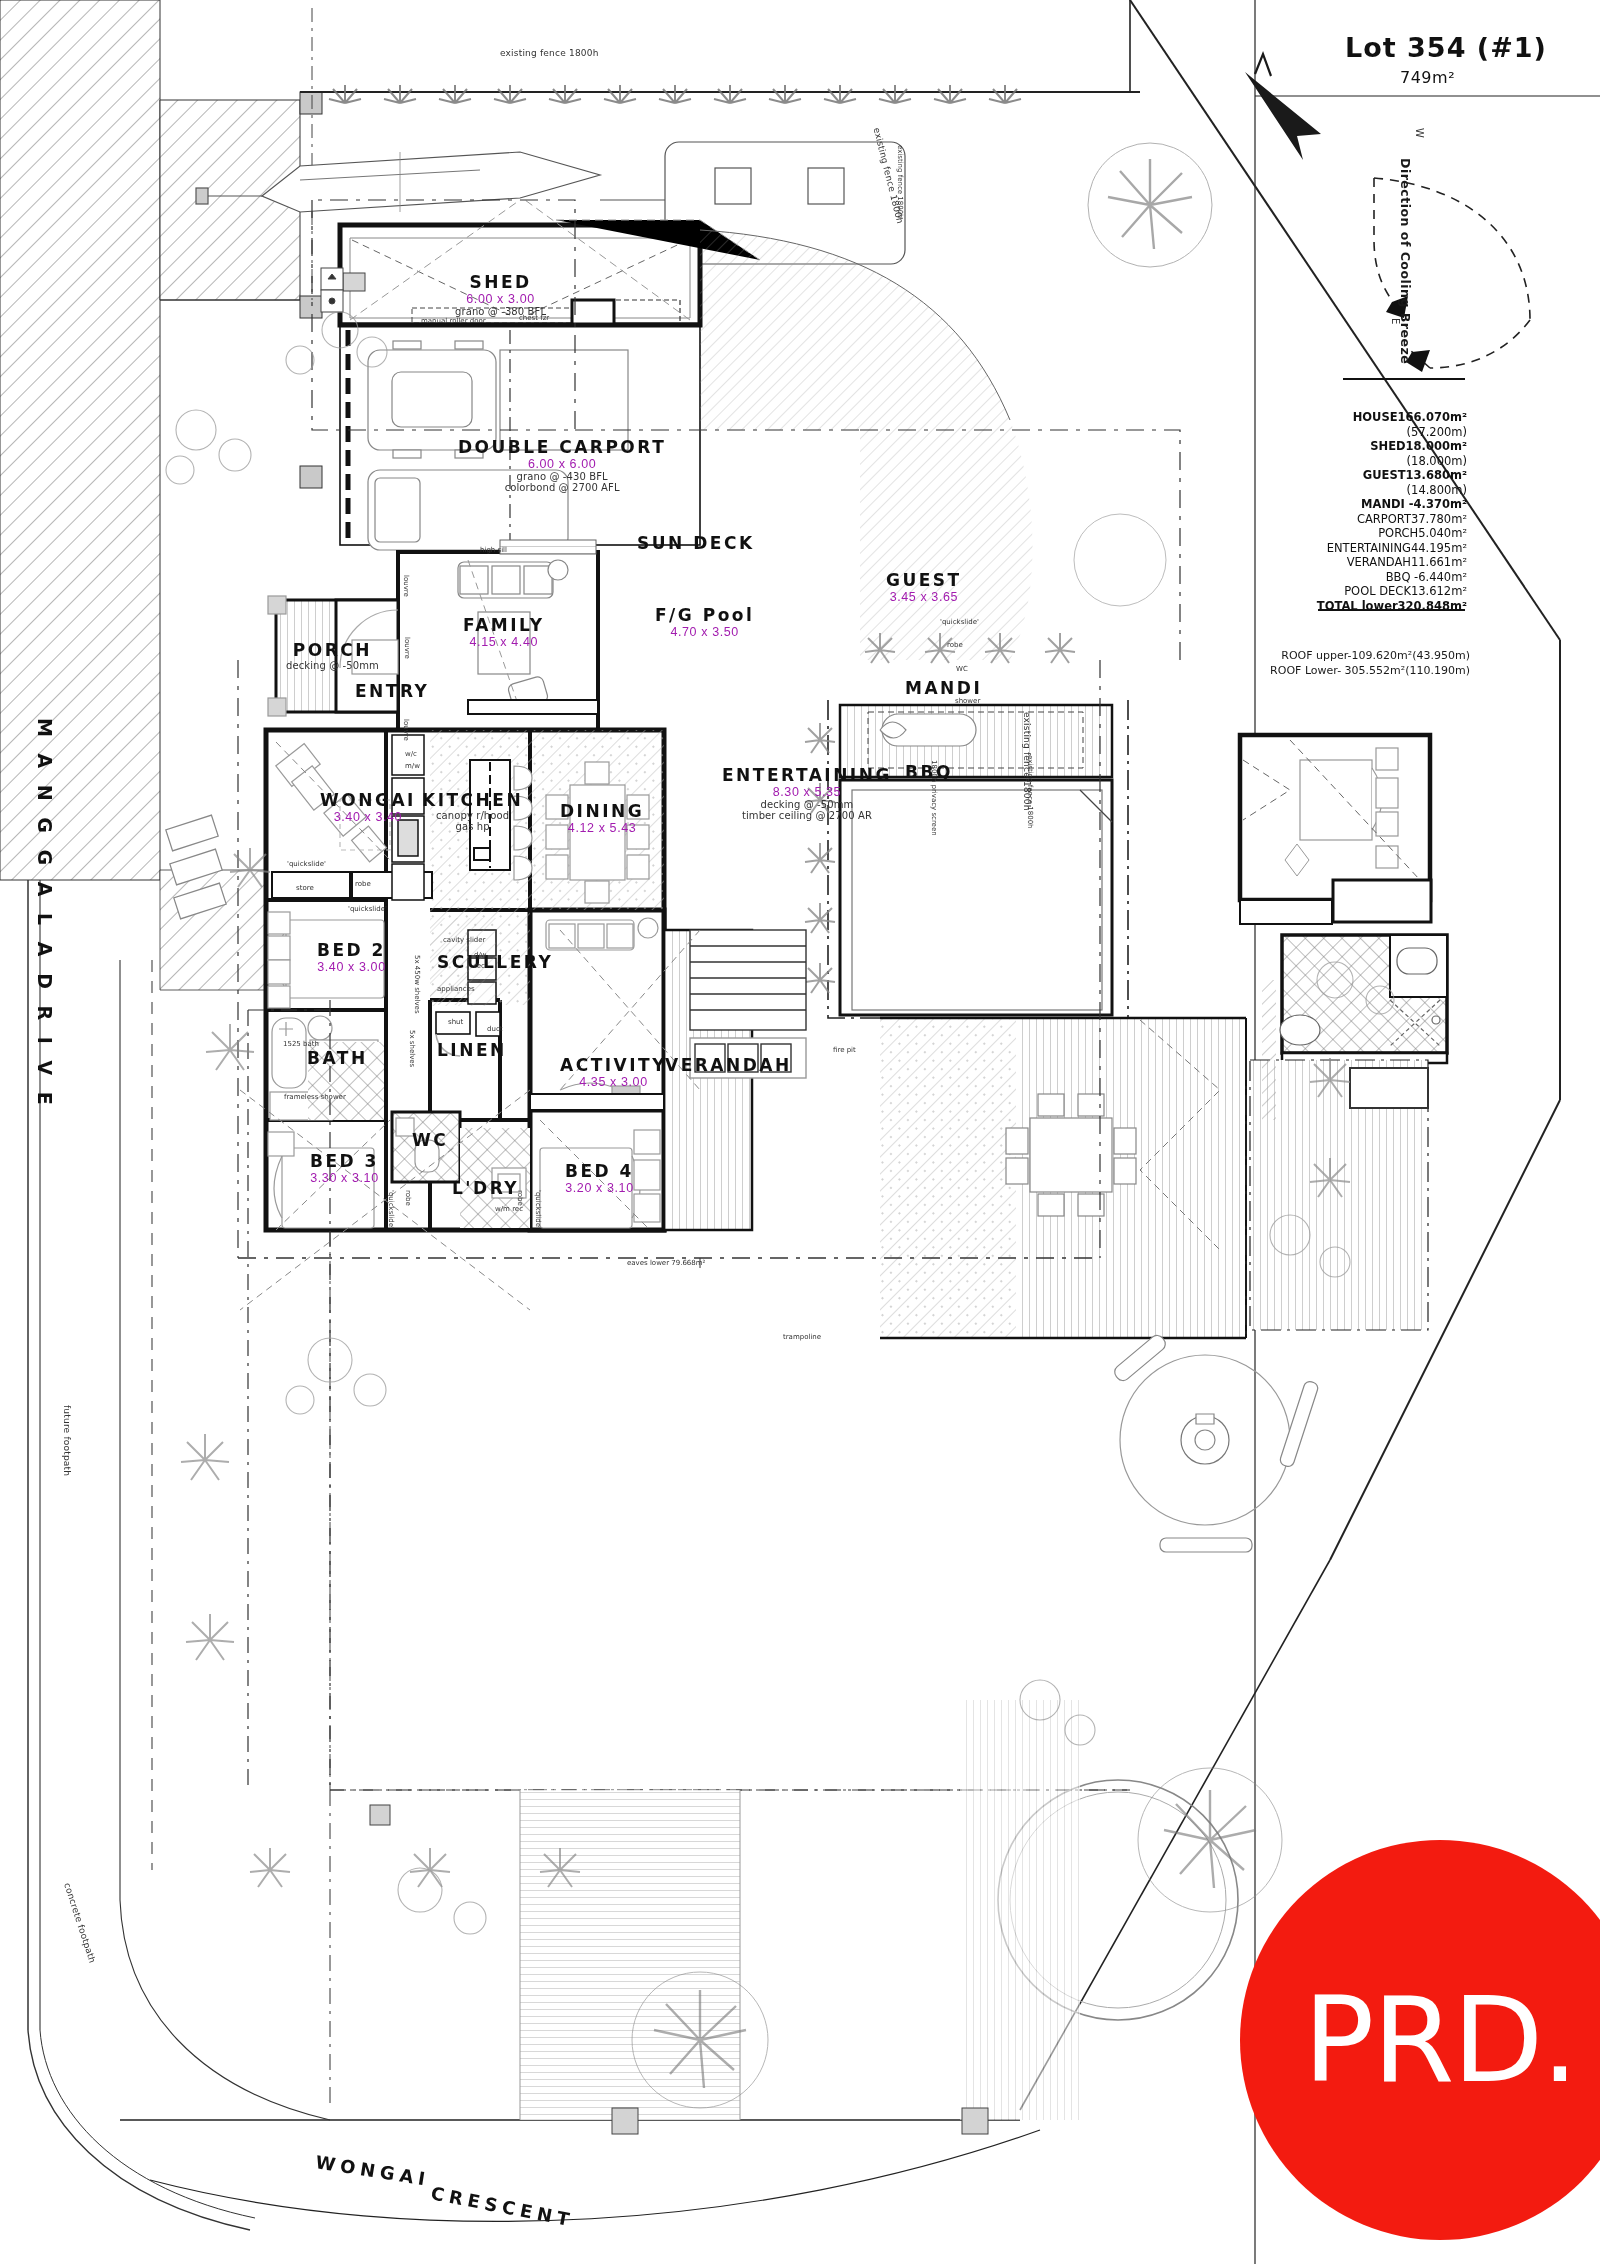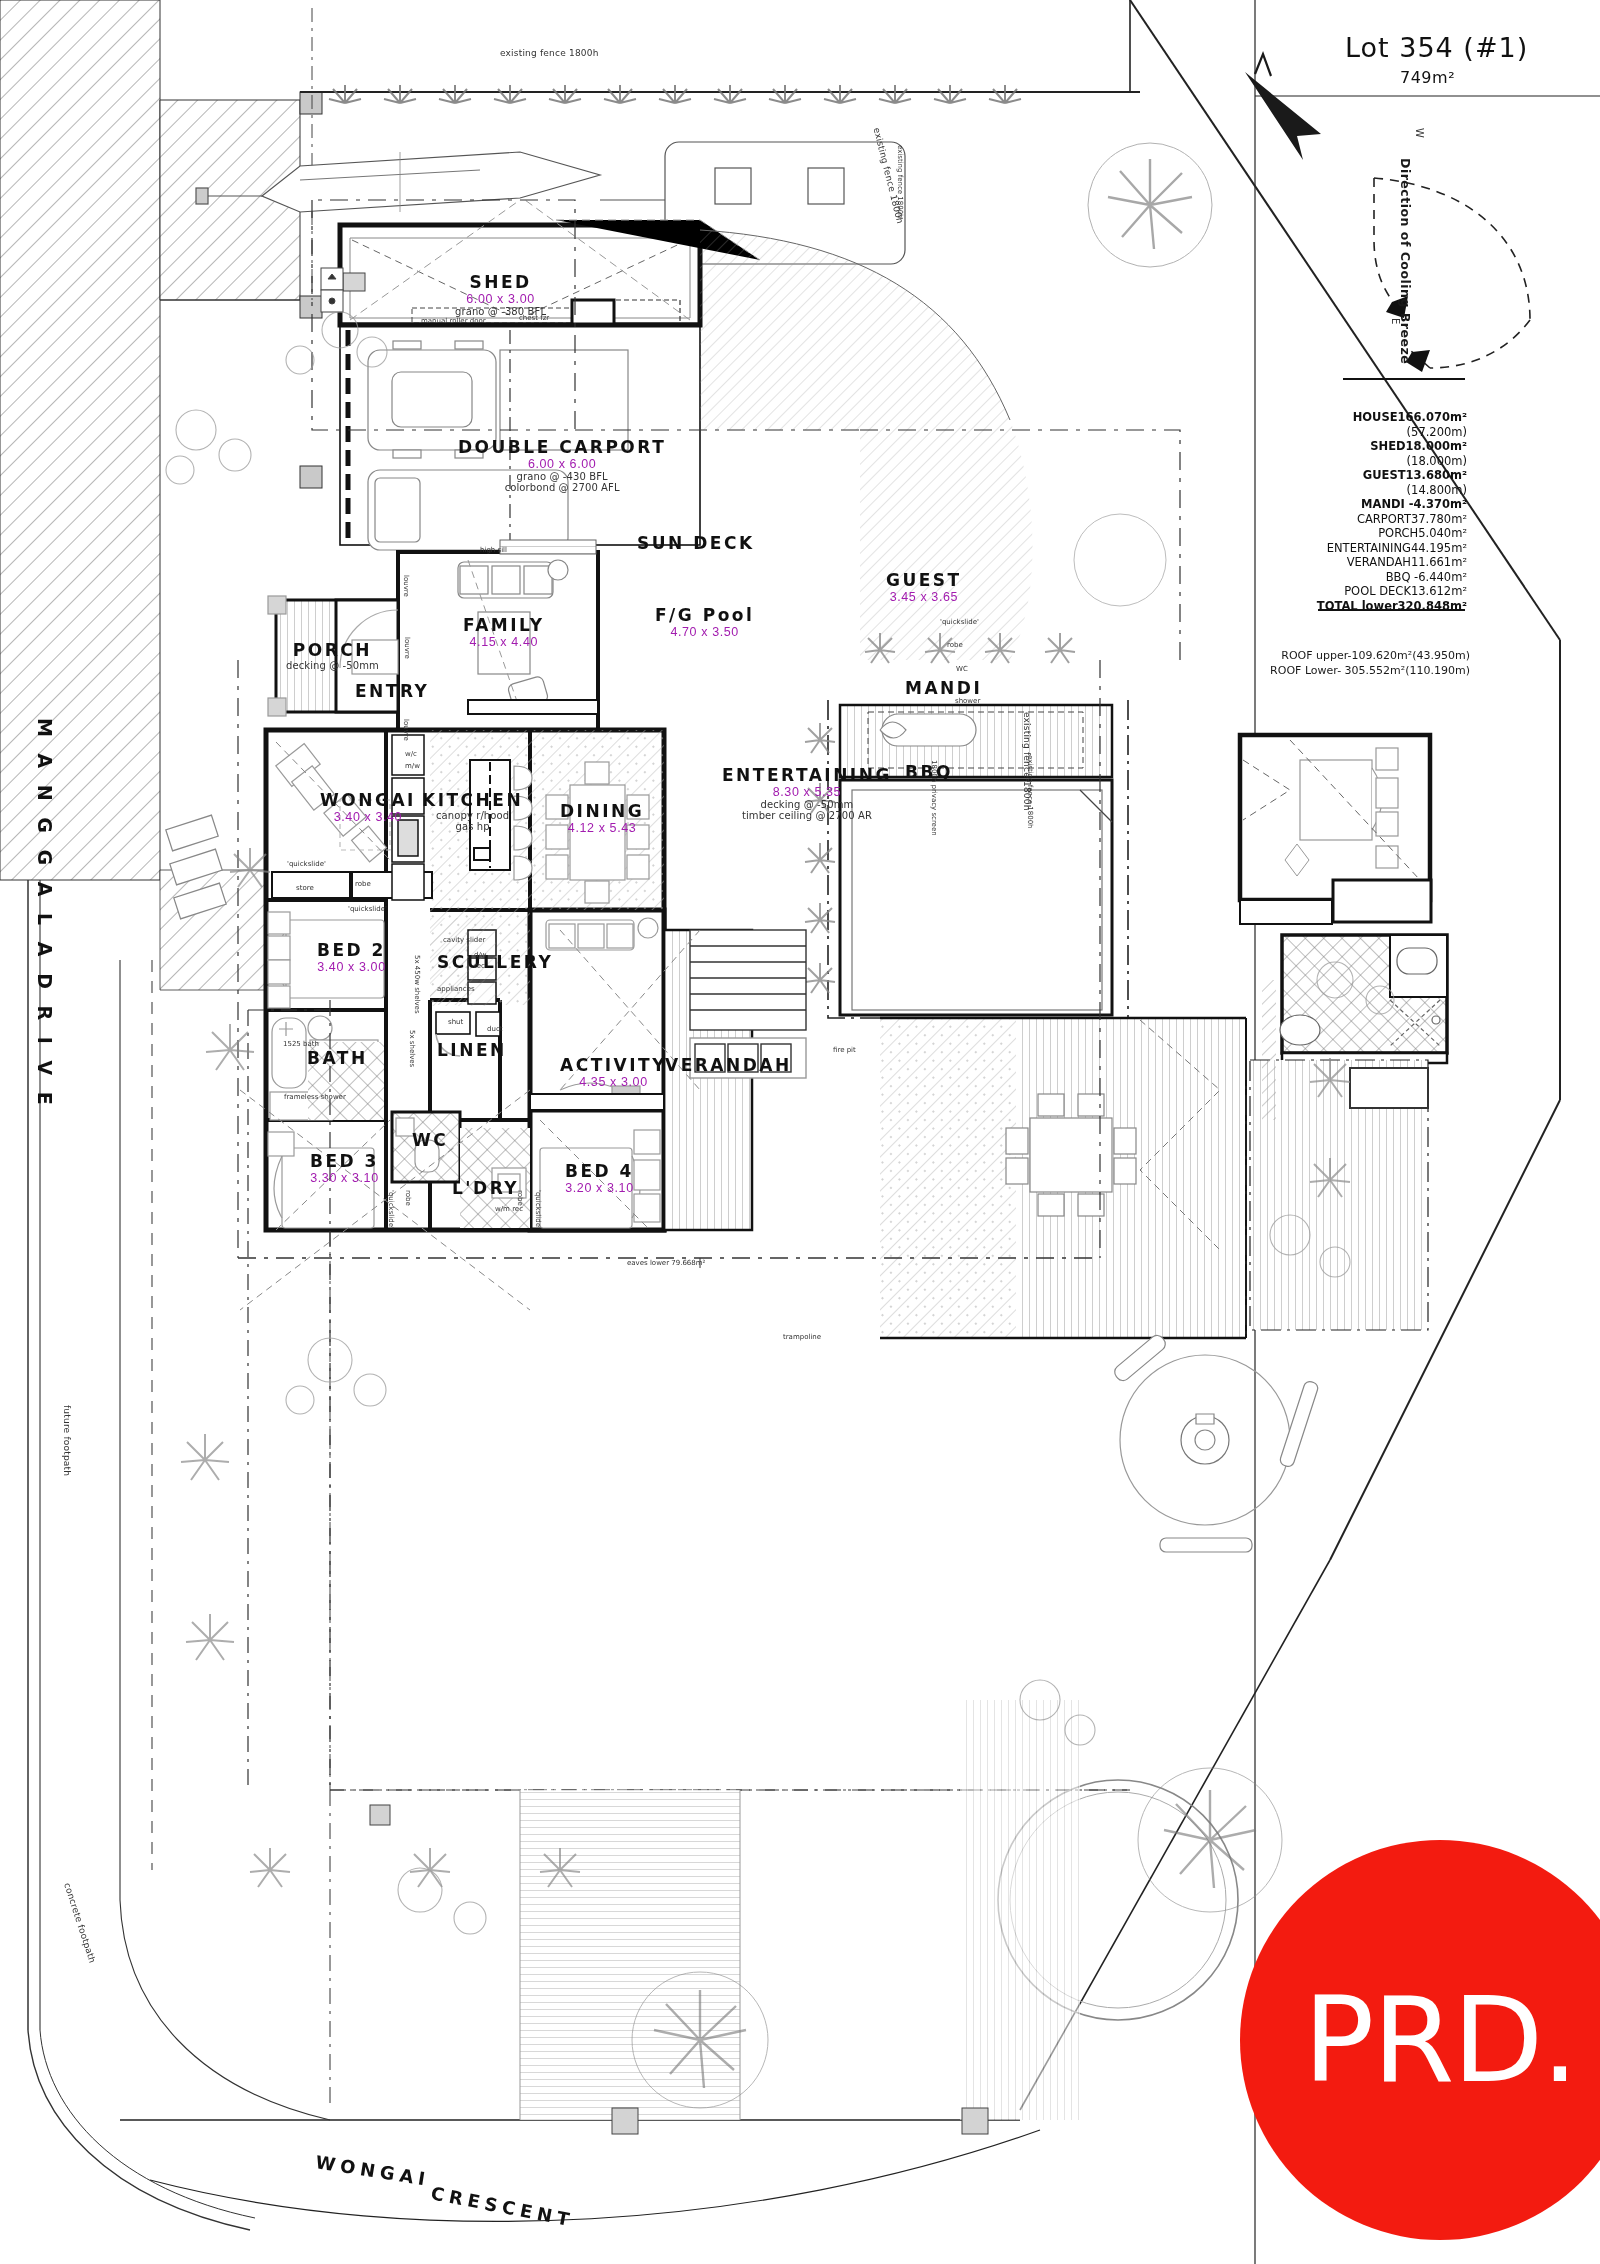--- a/index.html
+++ b/index.html
@@ -10,21 +10,21 @@
   .lbl{position:absolute;white-space:nowrap;}
   .room-name{font-family:"DejaVu Sans",sans-serif;font-weight:700;letter-spacing:2.5px;
              font-size:17px;color:#111;}
   .room-dim{font-family:Liberation Sans, sans-serif;font-size:12.5px;letter-spacing:.6px;color:#a21caf;}
   .tiny{font-family:"DejaVu Sans",sans-serif;font-size:9px;letter-spacing:.2px;color:#333;}
   .tiny8{font-family:"DejaVu Sans",sans-serif;font-size:10px;letter-spacing:.1px;color:#333;}
   .tiny7{font-family:"DejaVu Sans",sans-serif;font-size:7px;letter-spacing:0;color:#333;}
   .sched{font-family:"DejaVu Sans",sans-serif;font-size:11.5px;color:#111;text-align:right;line-height:14.5px;}
   .sched b{font-weight:700;}
   .street{font-family:"DejaVu Sans",sans-serif;font-weight:700;font-size:19px;letter-spacing:5px;color:#111;}
-  .lot-title{font-family:"DejaVu Sans",sans-serif;font-weight:400;font-size:27px;letter-spacing:1px;color:#111;}
+  .lot-title{font-family:"DejaVu Sans",sans-serif;font-weight:700;font-size:27px;letter-spacing:1px;color:#111;}
   .lot-sub{font-family:"DejaVu Sans",sans-serif;font-size:16px;letter-spacing:.5px;color:#111;}
   .vert{writing-mode:vertical-rl;}
   .prd-logo{position:absolute;border-radius:50%;background:#F31B10;display:flex;
             align-items:center;justify-content:center;}
   .prd-text{font-family:"DejaVu Sans",sans-serif;color:#fff;font-weight:400;
             font-size:118px;letter-spacing:-2px;line-height:1;}
 </style>
 </head>
 <body>
 

